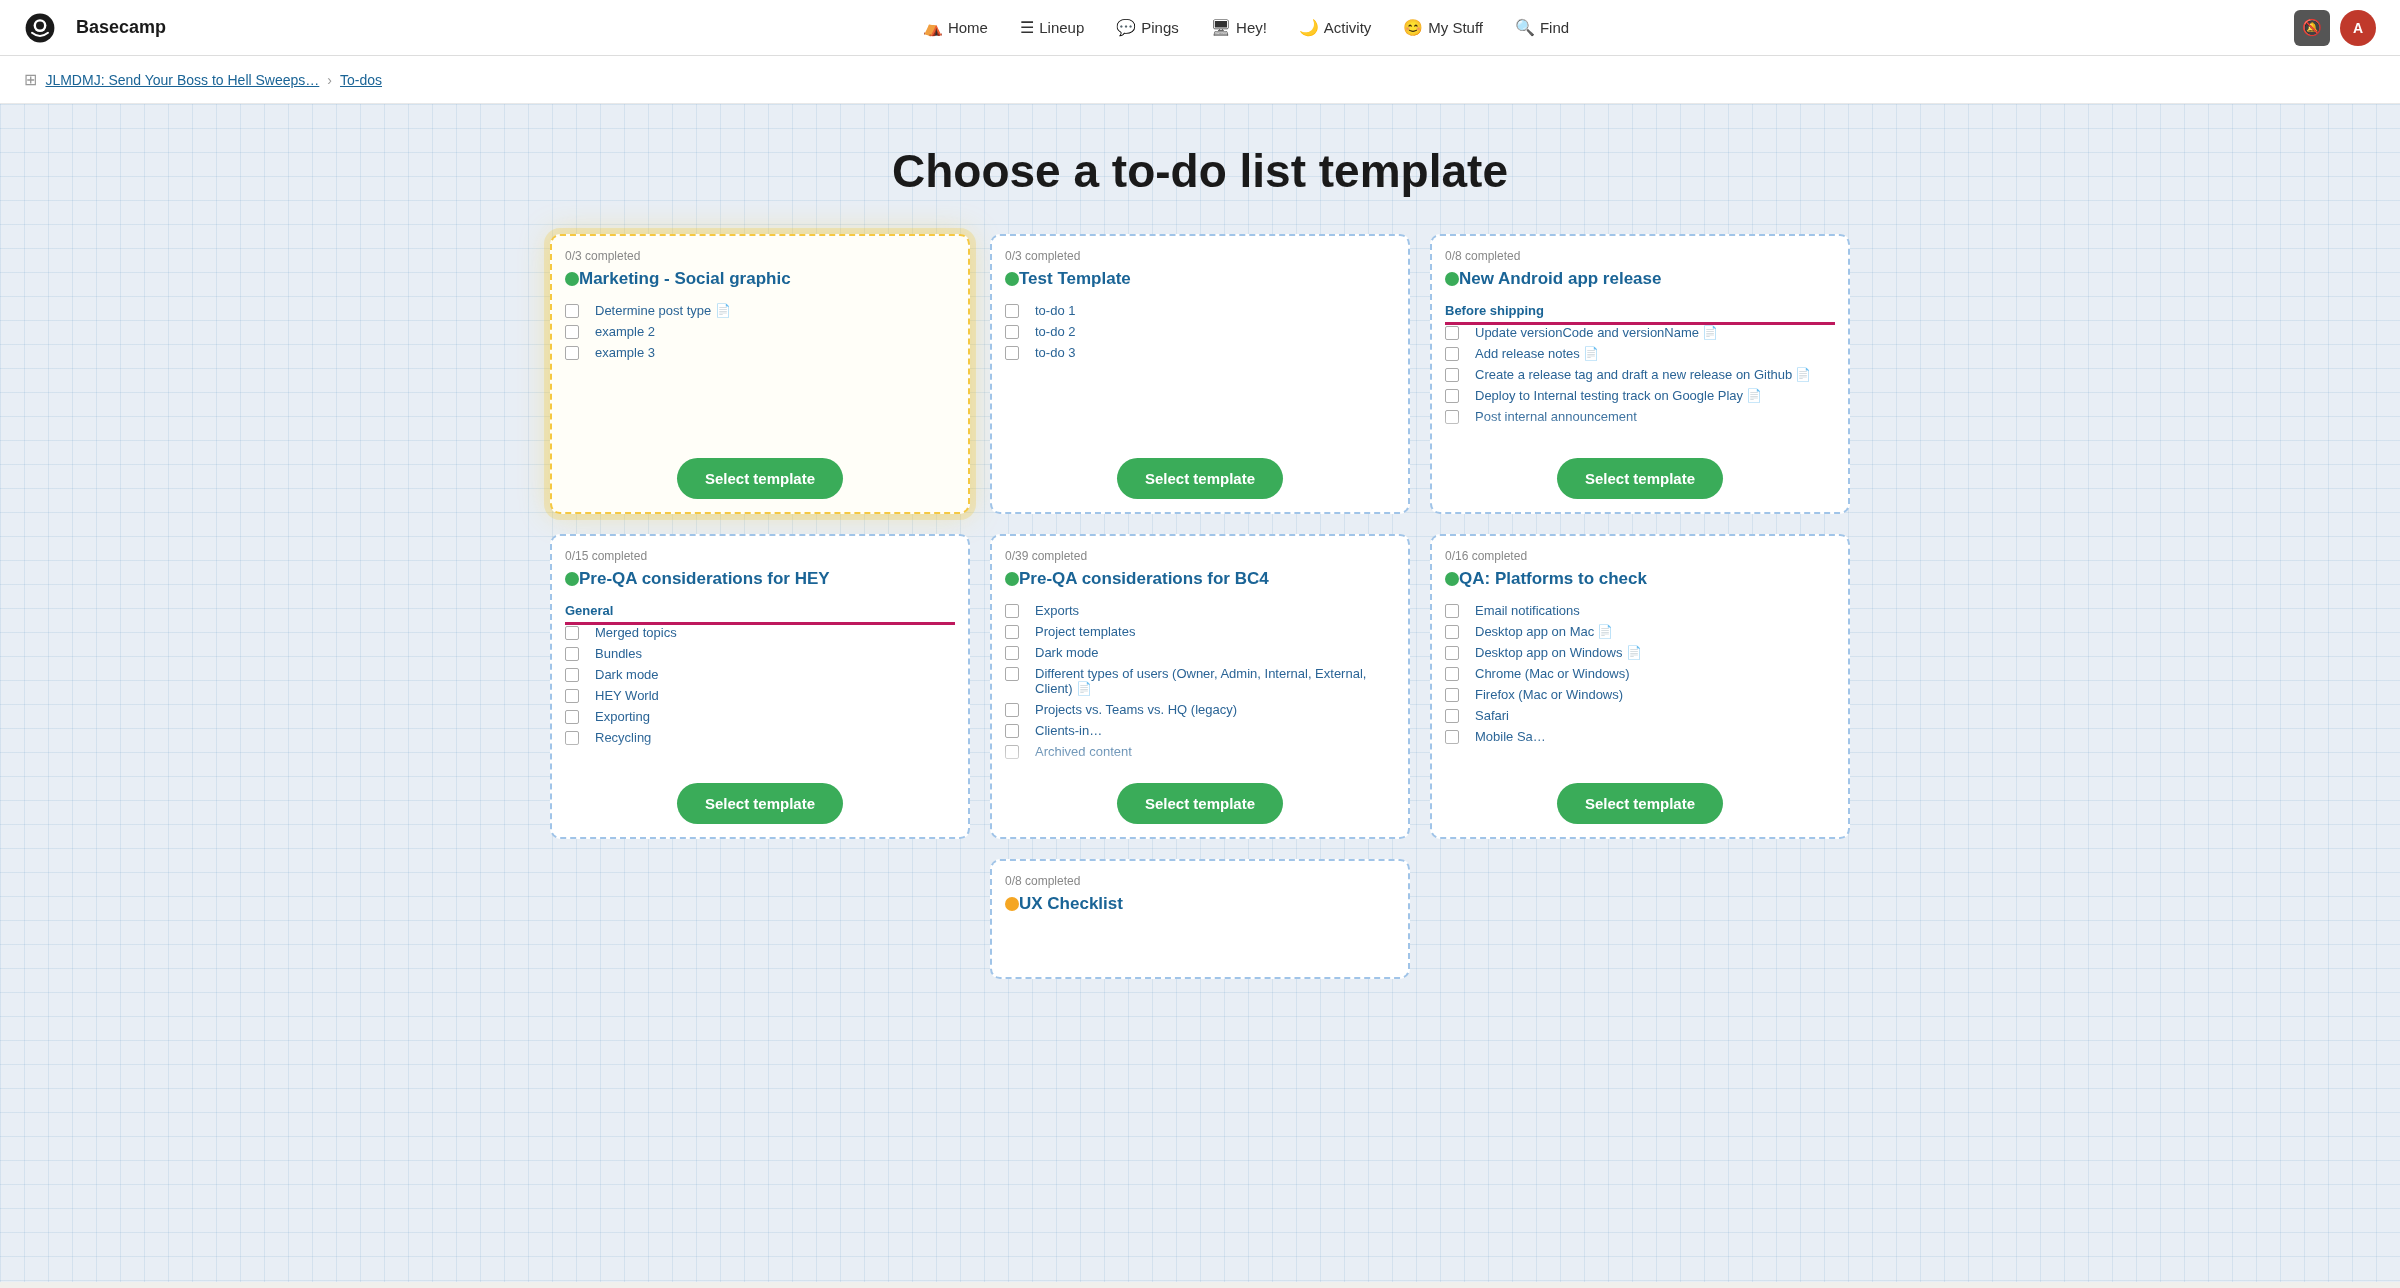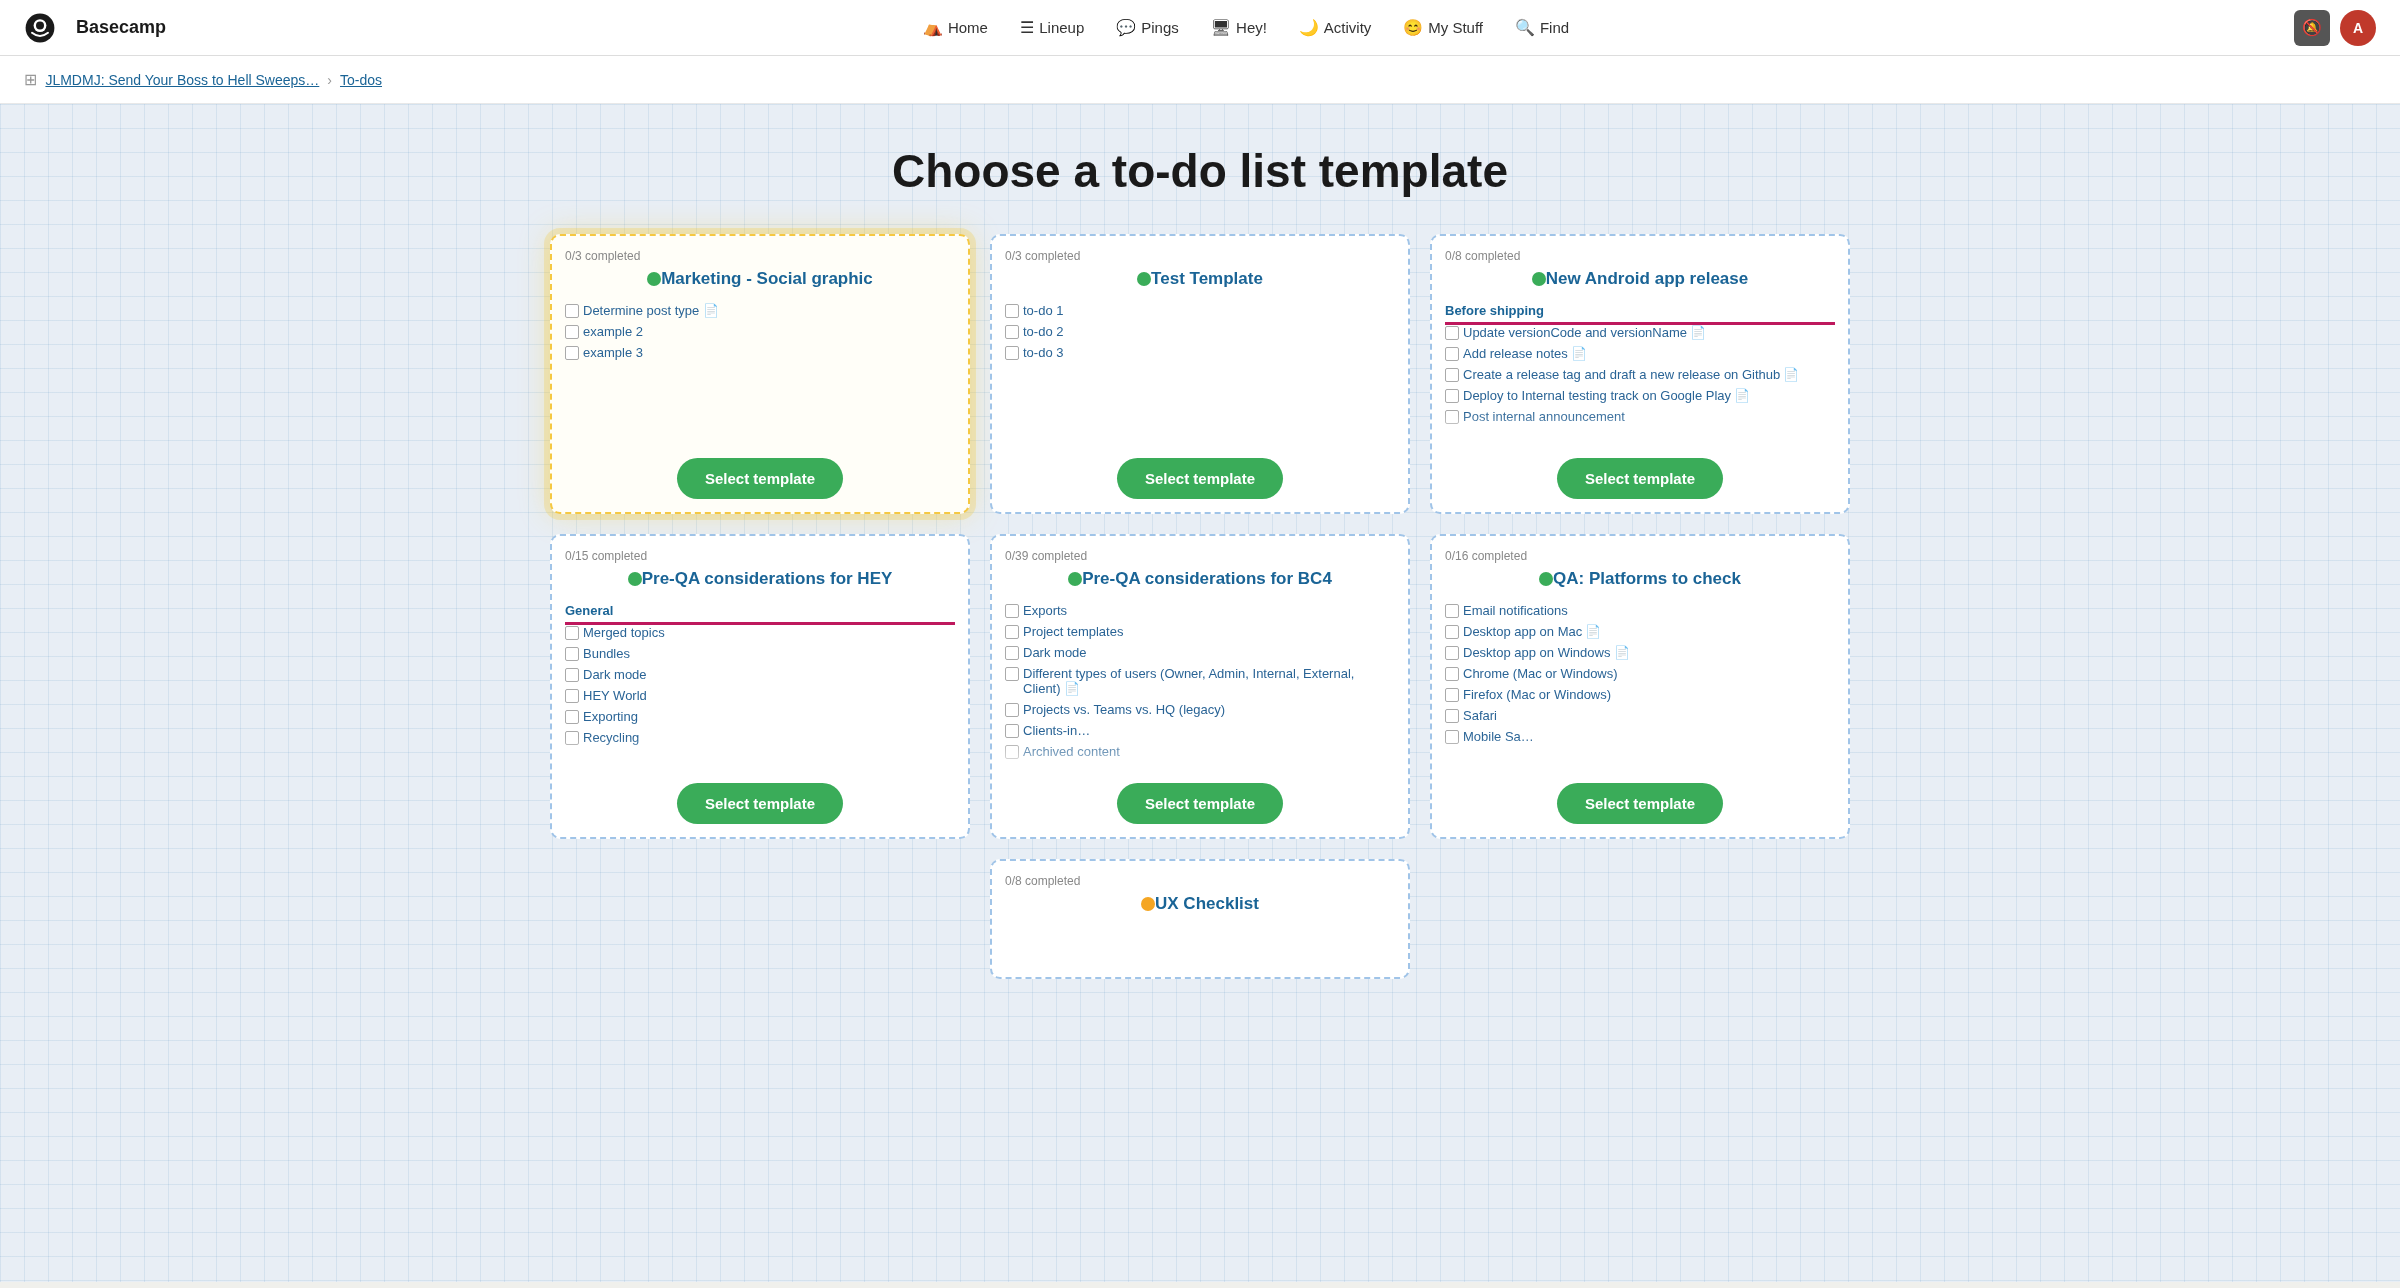--- a/index.html
+++ b/index.html
@@ -110,21 +110,20 @@
 
     .card-meta {
       font-size: 12px;
       color: #888;
       margin-bottom: 6px;
     }
 
     .card-header {
       display: flex; align-items: center; 
       margin-bottom: 14px;
-      justify-content: center;
     }
 
     .status-dot {
       width: 14px; height: 14px;
       border-radius: 50%;
       background: #3aac59;
       flex-shrink: 0;
     }
 
     .card-title {
@@ -146,21 +145,21 @@
       list-style: none;
       display: flex;
       flex-direction: column;
       gap: 6px;
       flex: 1;
     }
 
     .todo-item {
       display: flex;
       align-items: flex-start;
-      gap: 4px;
+      gap: 16px;
       font-size: 13px;
       color: #2a6496;
     }
 
     .todo-checkbox {
       width: 14px; height: 14px;
       border: 1.5px solid #aaa;
       border-radius: 2px;
       flex-shrink: 0;
       margin-top: 1px;

